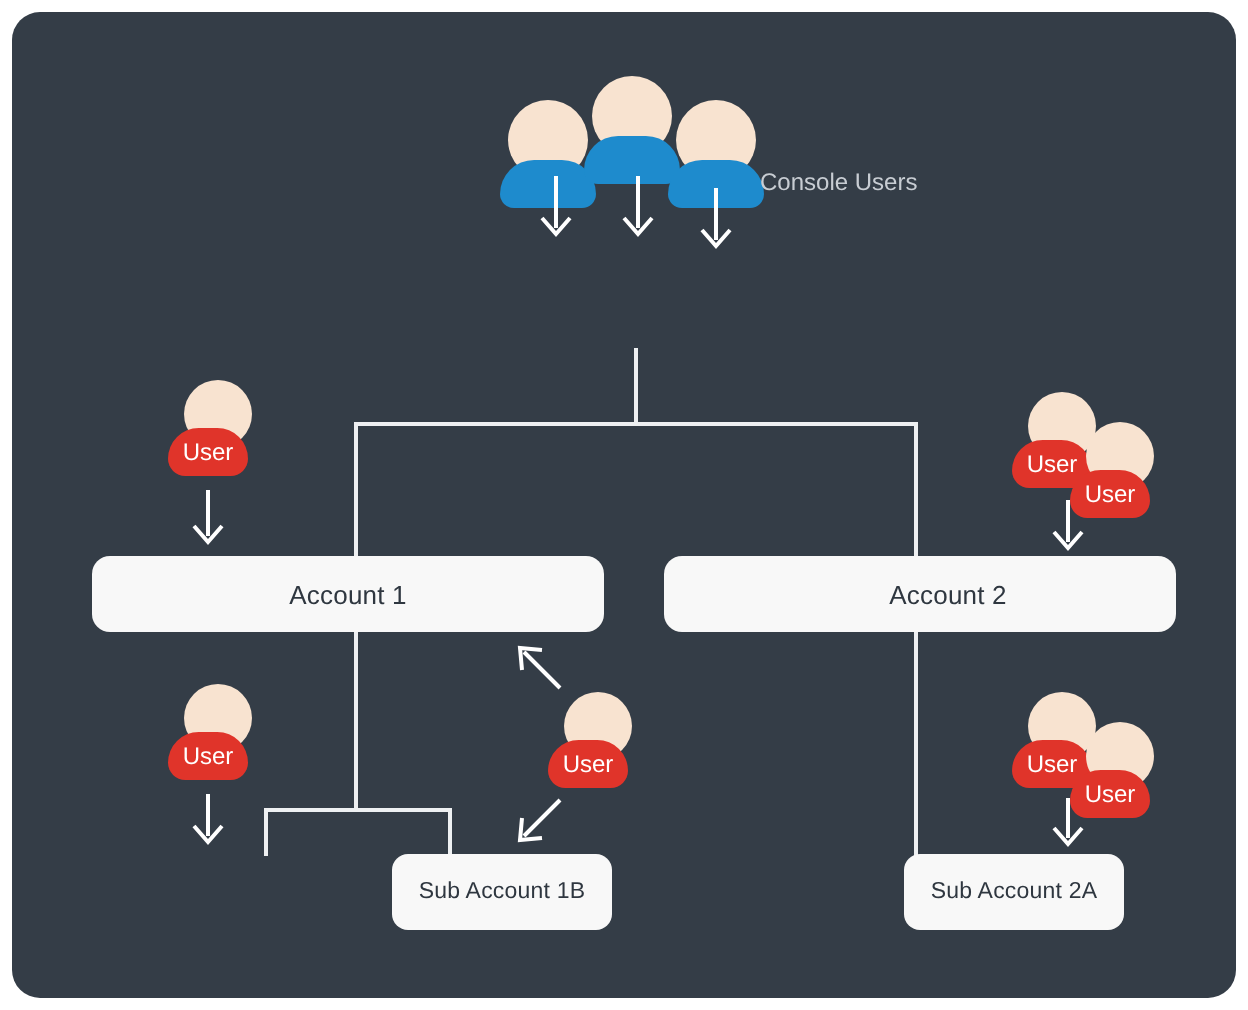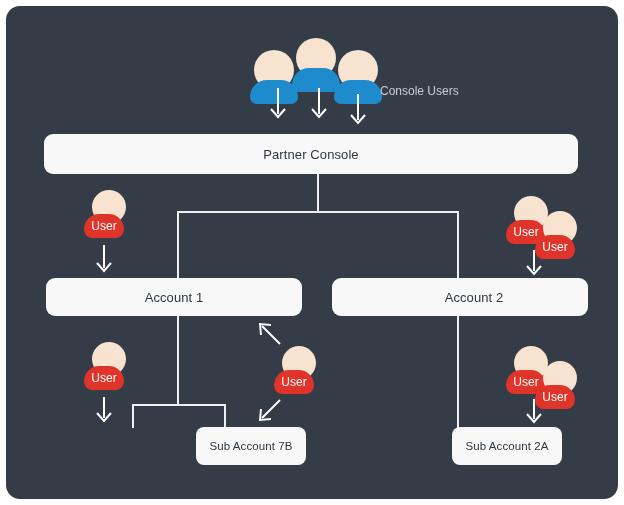--- a/index.html
+++ b/index.html
@@ -129,21 +129,20 @@
     </svg>
     <svg class="arrow" style="left:299px; top:80px;" width="28" height="36" viewBox="0 0 28 36">
       <path d="M14 2 L14 28" stroke="#ffffff" stroke-width="2" fill="none"></path>
       <path d="M7 23 L14 31 L21 23" stroke="#ffffff" stroke-width="2" fill="none"></path>
     </svg>
     <svg class="arrow" style="left:338px; top:86px;" width="28" height="36" viewBox="0 0 28 36">
       <path d="M14 2 L14 28" stroke="#ffffff" stroke-width="2" fill="none"></path>
       <path d="M7 23 L14 31 L21 23" stroke="#ffffff" stroke-width="2" fill="none"></path>
     </svg>
 
-    <div class="node" style="left:38px; top:128px; width:534px; height:40px;">Partner Console</div>
 
     <div class="line vline" style="left:311px; top:168px; height:38px;"></div>
 
     <div class="line hline" style="left:171px; top:205px; width:282px;"></div>
 
     <div class="line vline" style="left:171px; top:205px; height:68px;"></div>
 
     <div class="line vline" style="left:451px; top:205px; height:68px;"></div>
 
     <div class="utoken" style="left:78px; top:184px; width:48px; height:48px;">
@@ -207,17 +206,17 @@
     </div>
     <div class="utoken" style="left:529px; top:355px; width:48px; height:48px; z-index:8;">
       <div class="uhead"></div>
       <div class="ubadge">User</div>
     </div>
     <svg class="arrow" style="left:514px; top:392px;" width="28" height="30" viewBox="0 0 28 30">
       <path d="M14 1 L14 21" stroke="#ffffff" stroke-width="2" fill="none"></path>
       <path d="M7 16 L14 24 L21 16" stroke="#ffffff" stroke-width="2" fill="none"></path>
     </svg>
 
-    <div class="node small" style="left:190px; top:421px; width:110px; height:38px;">Sub Account 7B</div>
+    <div class="node small" style="left:190px; top:421px; width:110px; height:38px;">Sub Account 1B</div>
     <div class="node small" style="left:446px; top:421px; width:110px; height:38px;">Sub Account 2A</div>
 
   </div>
 </div>
 
 </body></html>

